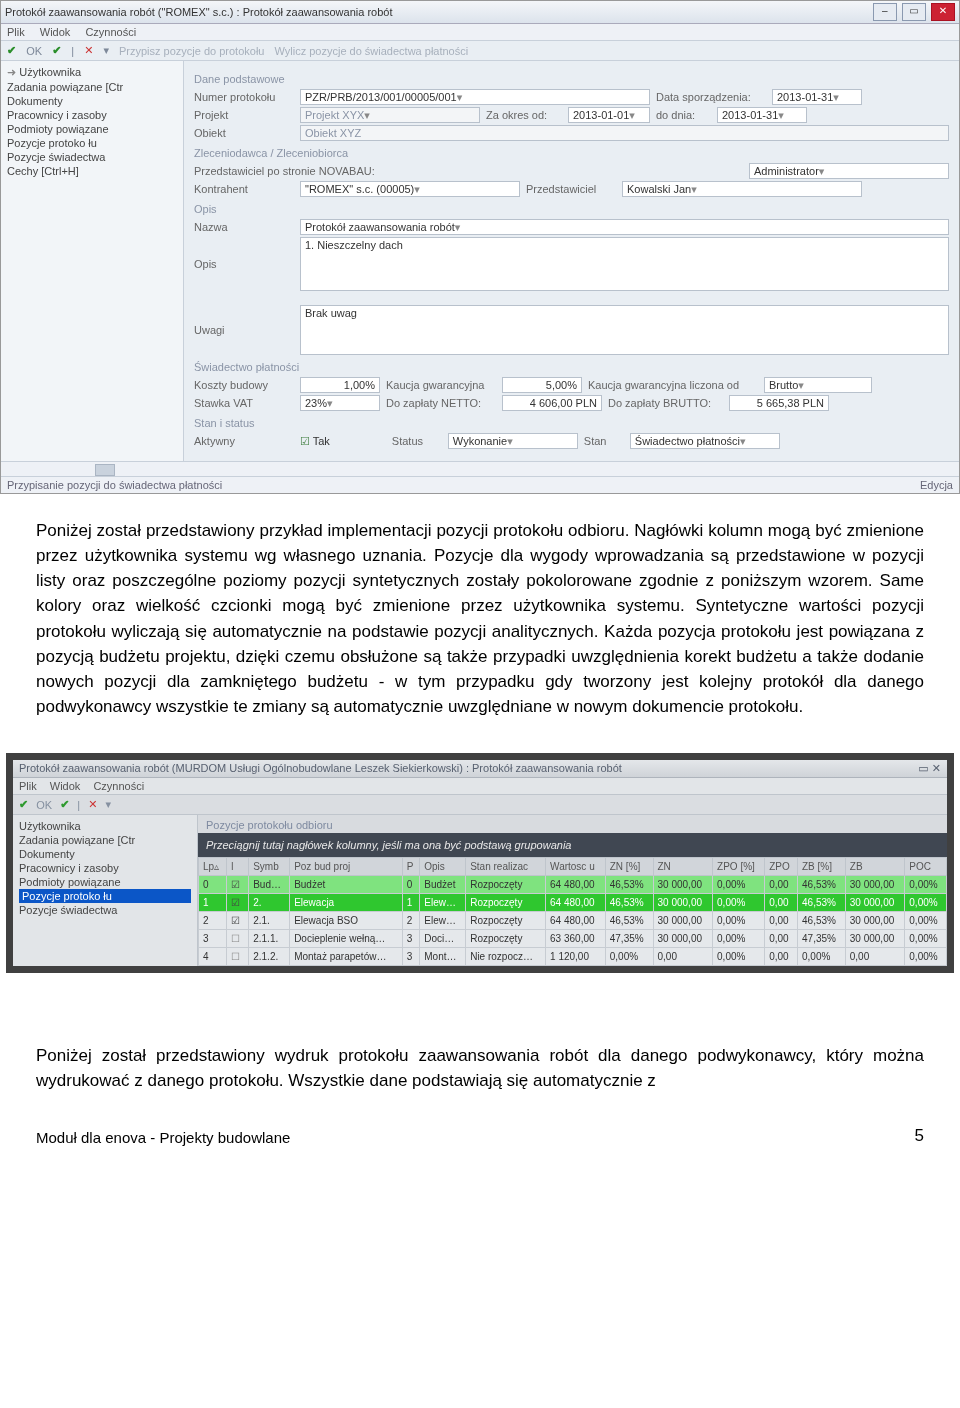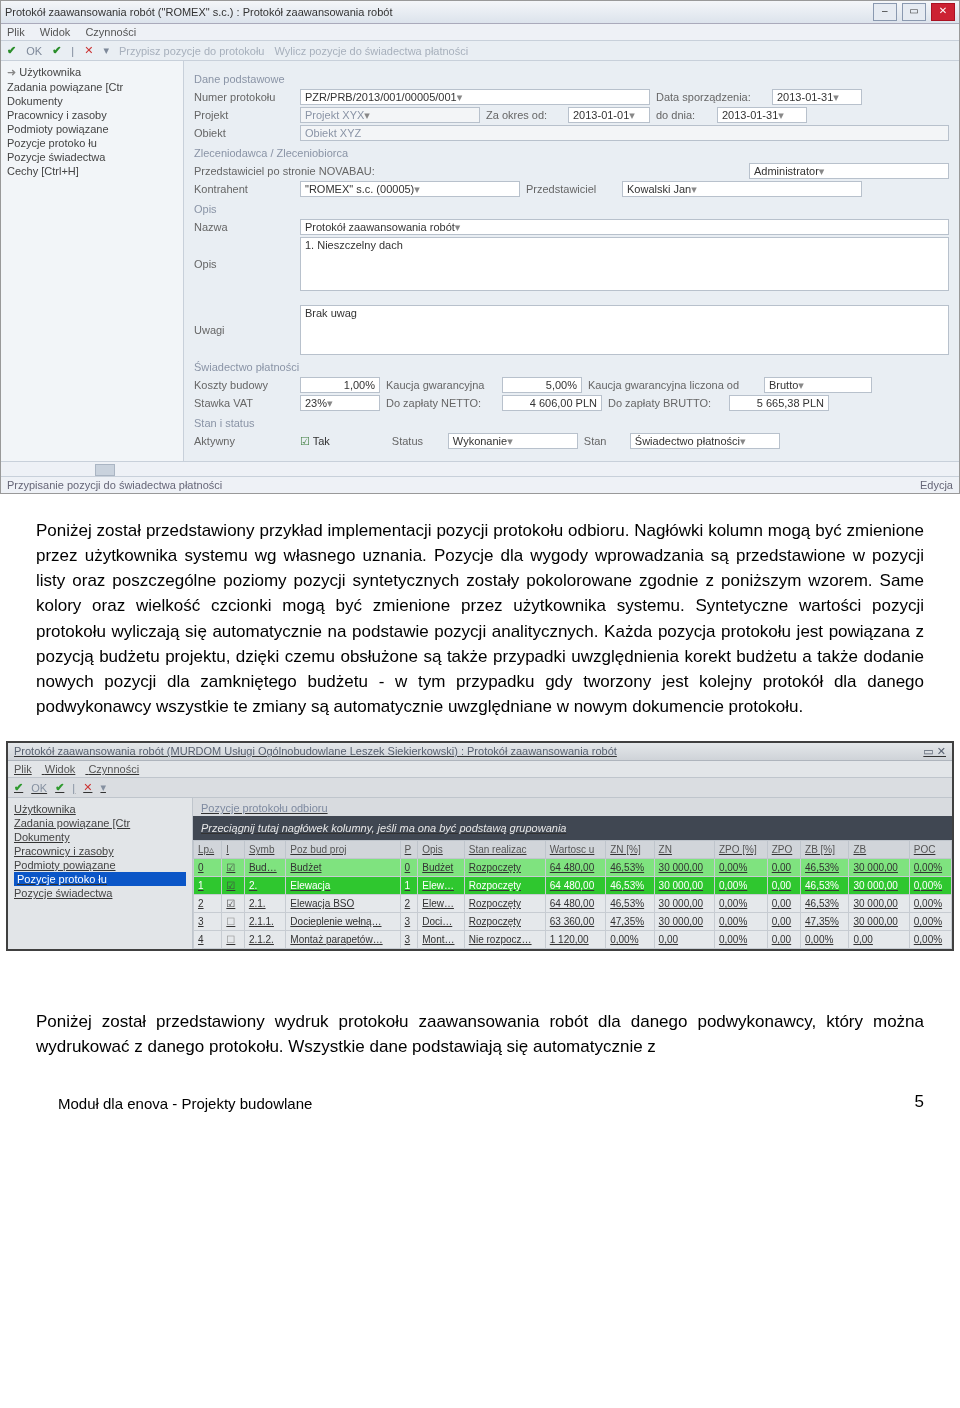--- a/index.html
+++ b/index.html
@@ -29,21 +29,21 @@
   .dd::after { content:" ▾"; color:#888; }
   .cb::before { content:"☑ "; color:#3a7b3a; }
   .s1-status { display:flex; justify-content:space-between; border-top:1px solid #c8d0da; background:#eef1f6; padding:2px 6px; color:#667; }
   .s1-scroll { height:14px; background:#eef1f6; border-top:1px solid #c8d0da; position:relative; }
   .s1-scroll .thumb { position:absolute; left:94px; top:2px; width:18px; height:10px; background:#c9d2dd; border:1px solid #aab5c3; }
 
   
   .para { font-size:17px; line-height:1.48; text-align:justify; padding:24px 36px 18px 36px; }
 
   
-  .shot2 { border:2px solid #404040; background:#d2d5d9; font-size:11px; color:#333; margin:4px 6px;text-decoration:underline; }
+  .shot2 { border:7px solid #404040; background:#d2d5d9; font-size:11px; color:#333; margin:16px 6px; }
   .s2-titlebar { background:linear-gradient(#e4e7ea,#cfd3d8); color:#586170; padding:2px 6px; display:flex; justify-content:space-between; border-bottom:1px solid #aeb4bc; }
   .s2-menu { background:#e2e5e8; padding:2px 6px; border-bottom:1px solid #bfc5cc; color:#555; }
   .s2-menu span{ margin-right:10px; }
   .s2-toolbar { background:#dadde1; padding:3px 6px; border-bottom:1px solid #bfc5cc; display:flex; align-items:center; gap:8px; color:#8590a0; }
   .s2-toolbar .ok{ color:#2f9a2f; font-weight:bold; }
   .s2-toolbar .x{ color:#c33; }
   .s2-body { display:flex; background:#d8dbdf; }
   .s2-side { width:172px; border-right:1px solid #bfc5cc; padding:4px 6px; background:#e2e5e8; }
   .s2-side div{ padding:1px 0; color:#444; }
   .s2-side .sel{ background:#0b56c7; color:#fff; padding:1px 3px; }
@@ -55,21 +55,21 @@
   table.grid td { padding:3px 4px; border:1px solid #c7ccd2; font-size:10px; color:#333; }
   tr.lvl0 td { background:#7fe37f; }
   tr.lvl1 td { background:#2fc72f; color:#fff; }
   tr.lvl2 td { background:#e5e8eb; }
   table.grid td.num { text-align:left; }
   .chk::before{ content:"☑"; color:#444; margin-right:2px;}
   .unchk::before{ content:"☐"; color:#888; margin-right:2px;}
 
   .para2 { font-size:17px; line-height:1.48; text-align:justify; padding:54px 36px 6px 36px; }
 
-  .footer { display:flex; justify-content:space-between; align-items:flex-end; padding:26px 36px 10px 58px; font-size:15px; }
+  .footer { display:flex; justify-content:space-between; align-items:flex-end; padding:26px 36px 10px 36px; font-size:15px; }
   .footer .pg { font-size:17px; }
 </style>
 </head>
 <body>
 
 <div class="page">
 
   <div class="shot1">
     <div class="s1-titlebar">
       <span>Protokół zaawansowania robót ("ROMEX" s.c.) : Protokół zaawansowania robót</span>

